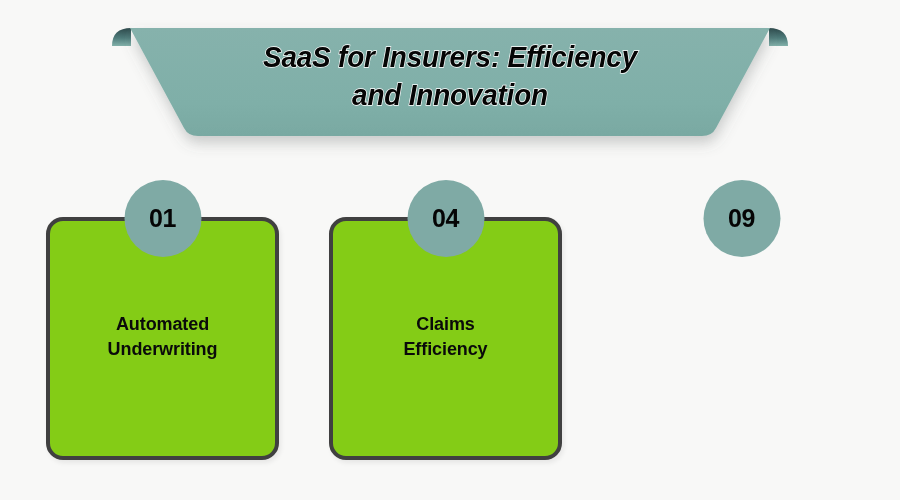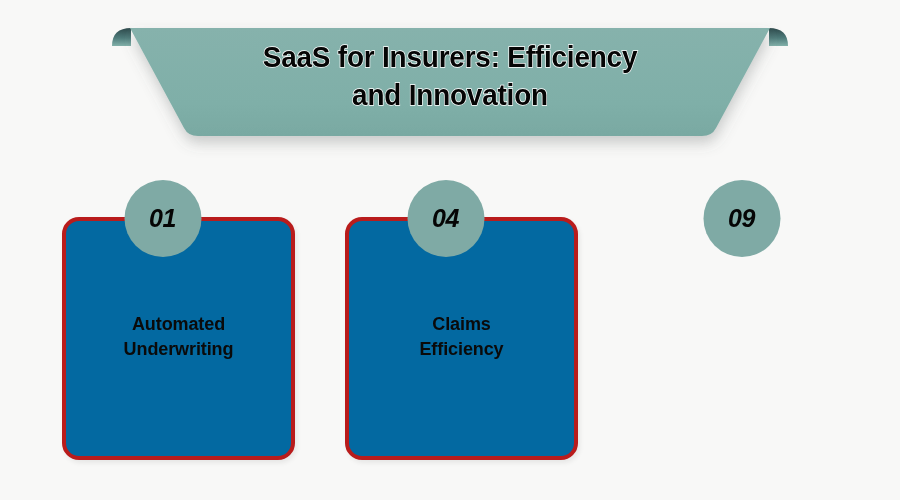--- a/index.html
+++ b/index.html
@@ -19,20 +19,21 @@
     height: 500px;
   }
 
   
   #banner-region {
     position: absolute;
     left: 0;
     top: 0;
     width: 900px;
     height: 175px;
+    font-style: italic;
   }
   #banner-shape-svg {
     position: absolute;
     left: 0;
     top: 0;
     width: 900px;
     height: 175px;
     display: block;
   }
   #banner-title {
@@ -66,27 +67,27 @@
     top: 0;
     width: 233px;
     height: 285px;
   }
   .card-unit.pos-0 { left: 46px; }
   .card-unit.pos-1 { left: 329px; }
   .card-unit.pos-2 { left: 624px; width: 235px; }
 
   .card-box {
     position: absolute;
-    left: 16px;
+    left: 0;
     top: 37px;
     width: 100%;
     height: 243px;
     box-sizing: border-box;
-    background: #0369a1;
-    border: 4px solid #b91c1c;
+    background: #84cc16;
+    border: 4px solid #404040;
     border-radius: 17px;
     box-shadow: 2px 3px 5px rgba(0,0,0,0.07);
   }
   .card-label {
     position: absolute;
     left: 8px;
     right: 8px;
     top: 50%;
     transform: translateY(-52%);
     text-align: center;
@@ -107,21 +108,20 @@
     border-radius: 50%;
     background: #7faaa5;
     color: #050505;
     font-size: 25px;
     font-weight: bold;
     letter-spacing: -0.3px;
     display: flex;
     align-items: center;
     justify-content: center;
     z-index: 3;
-    font-style: italic;
   }
 </style>
 </head>
 <body>
 
 <div id="infographic">
 
   <div id="banner-region">
 
     <svg id="banner-shape-svg" viewBox="0 0 900 175">

